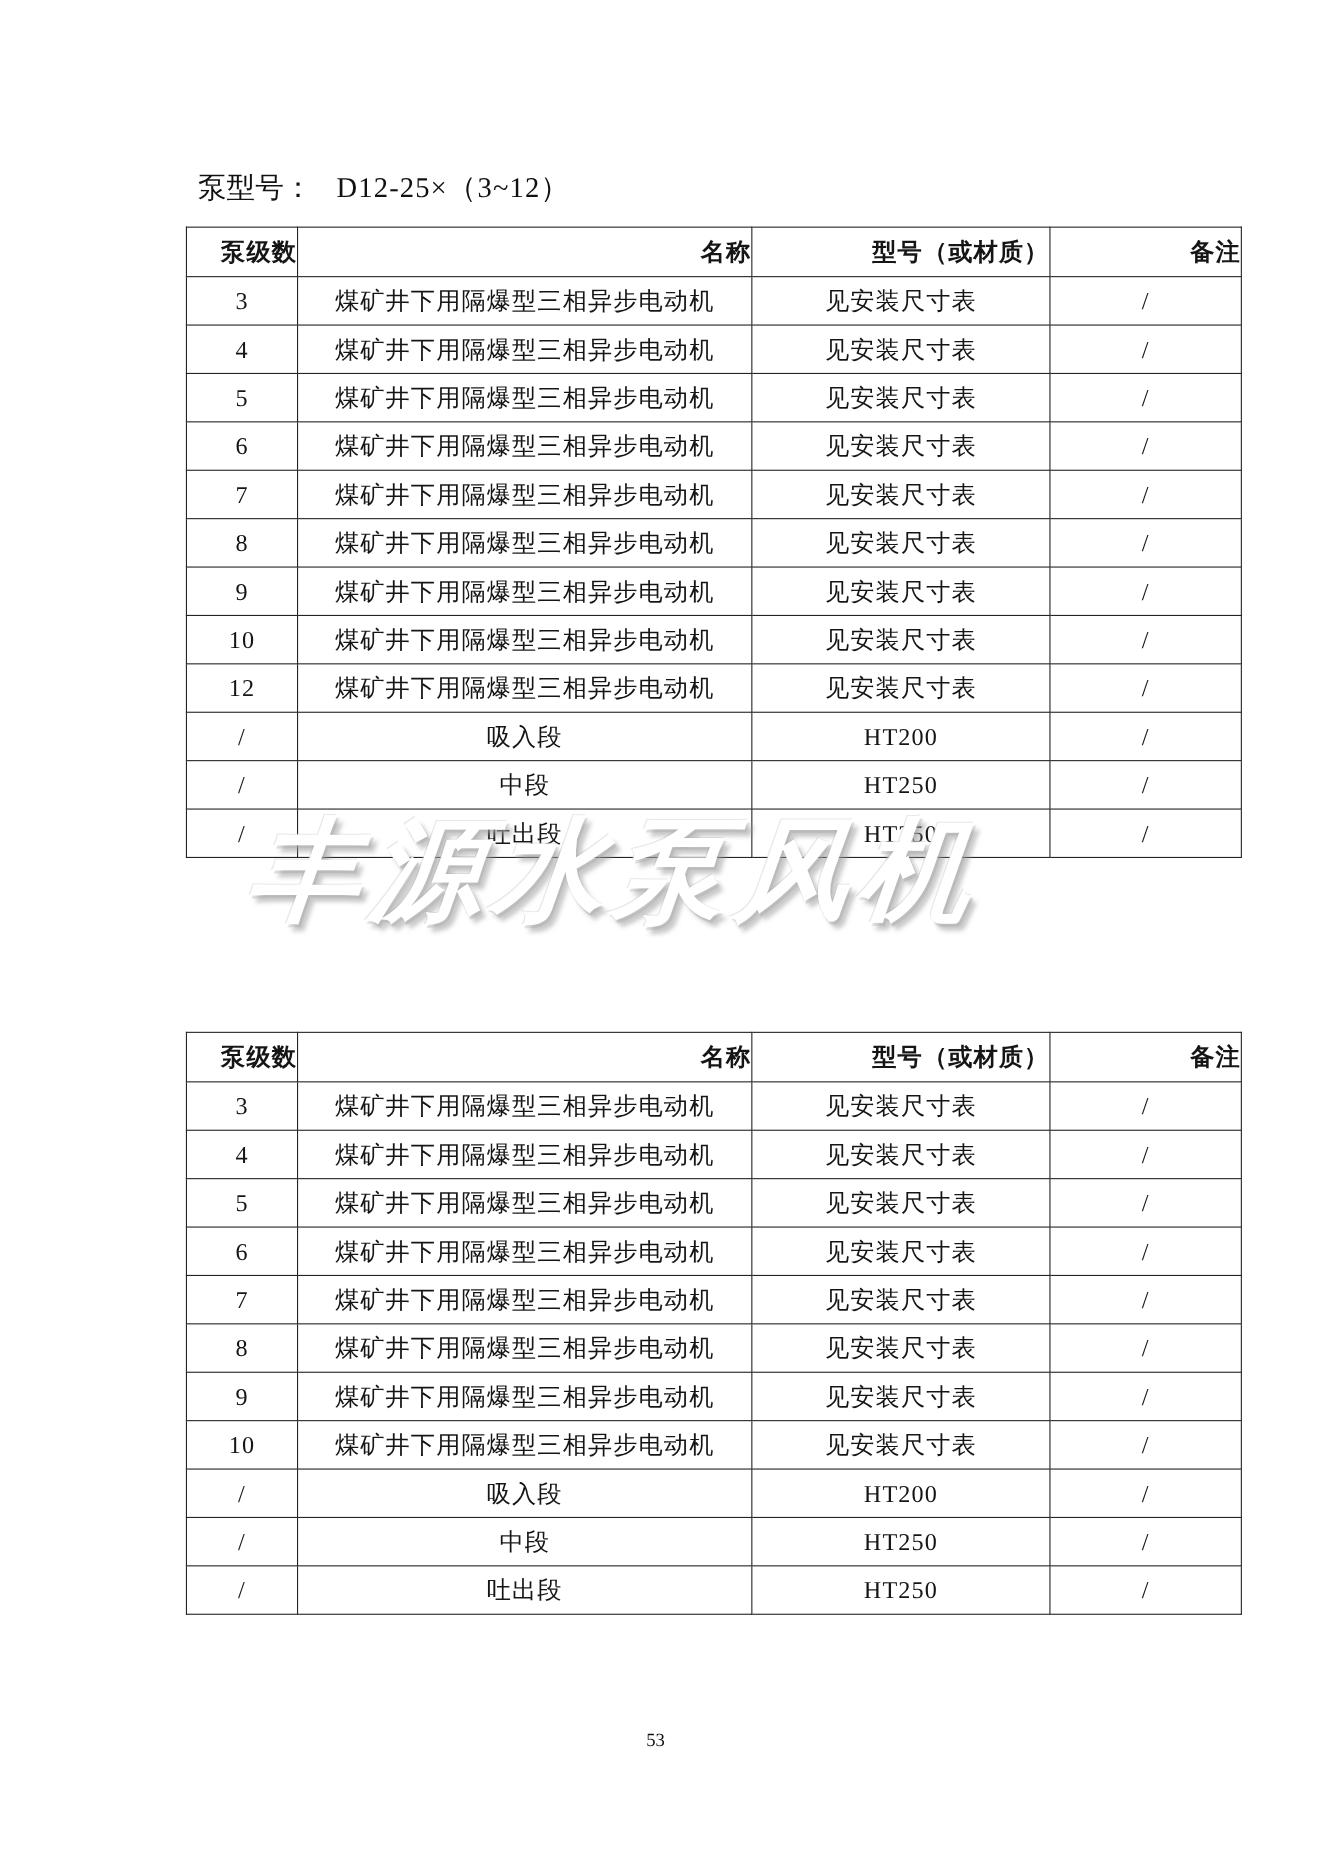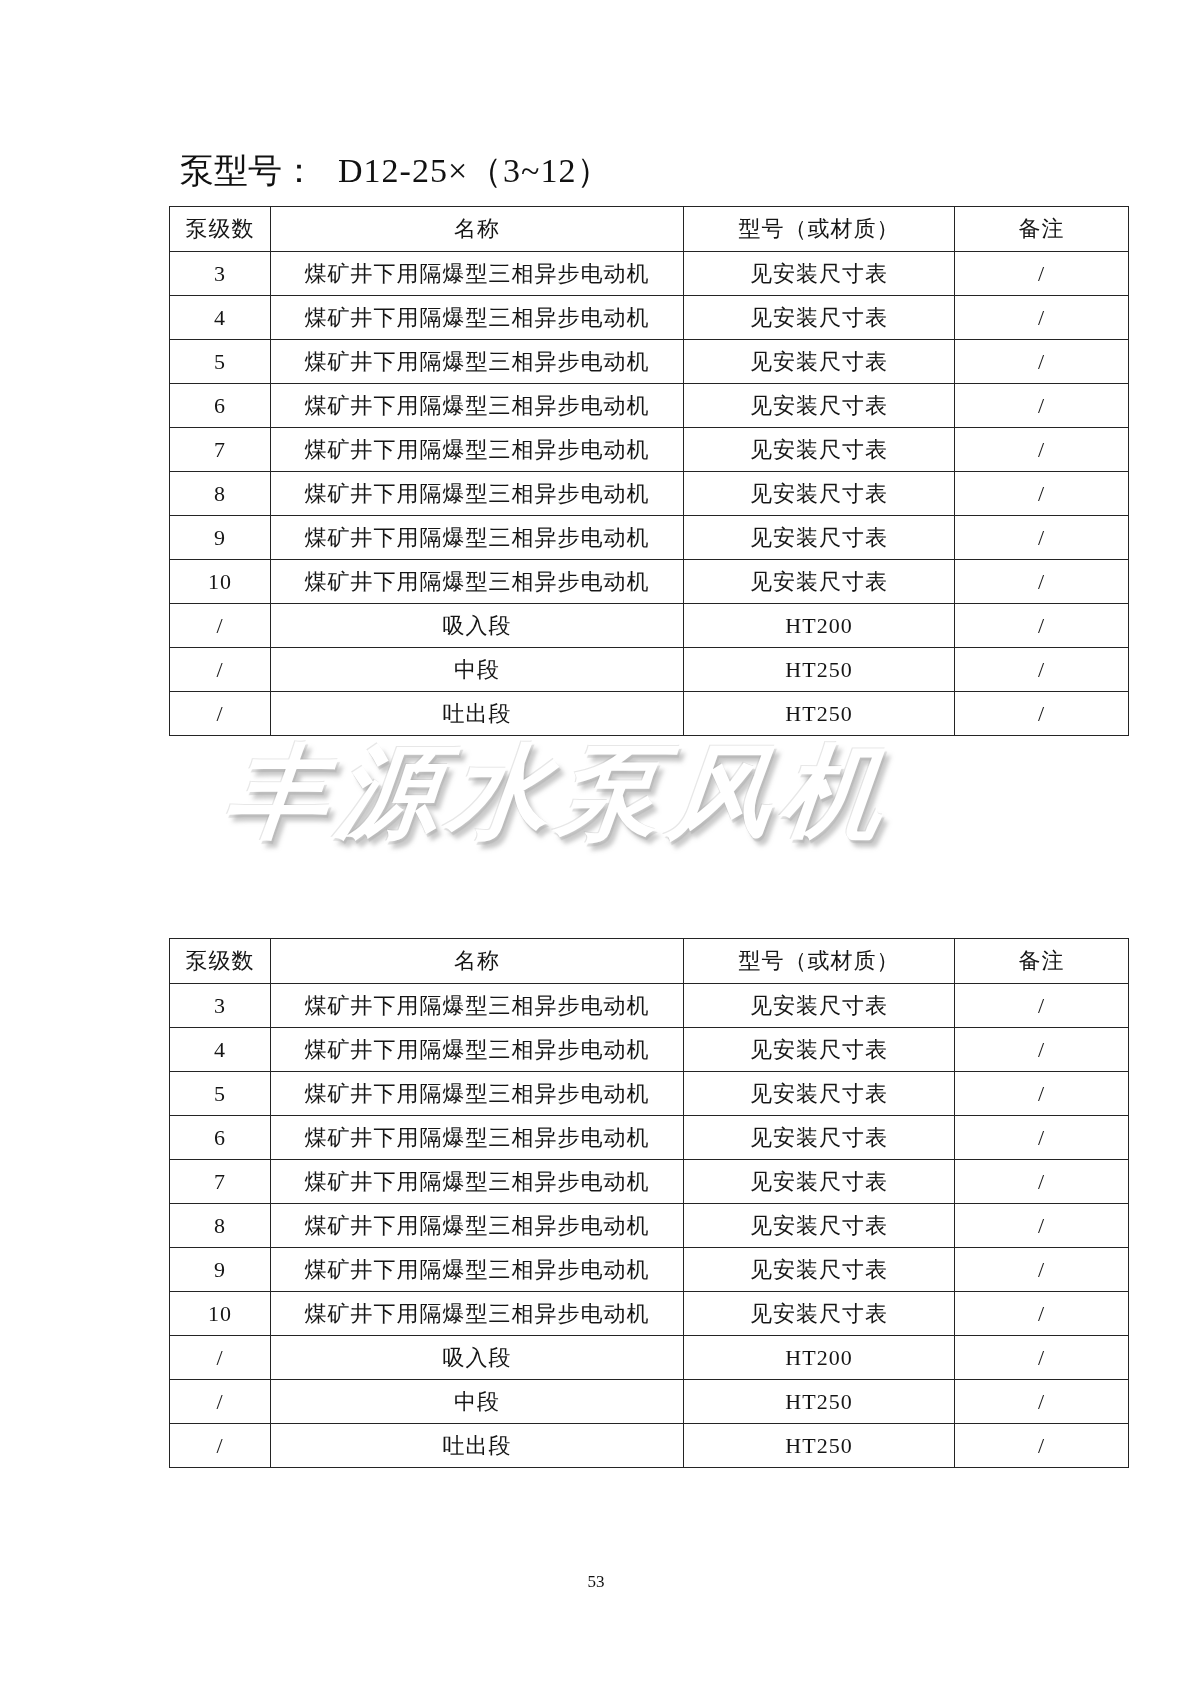--- a/index.html
+++ b/index.html
@@ -11,21 +11,21 @@
   .page {
     position: relative;
     width: 1200px;
     height: 1696px;
     background: #ffffff;
     overflow: hidden;
   }
   .section-title {
     position: absolute;
     left: 180px;
-    font-size: 34px;
+    font-size: 26px;
     line-height: 34px;
     white-space: nowrap;
     color: #111;
   }
   .section-title .model { margin-left: 22px; letter-spacing: 1px; }
   #title-1 { top: 154px; }
   #title-2 { top: 893px; }
 
   table.spec {
     position: absolute;
@@ -42,21 +42,21 @@
     text-align: center;
     vertical-align: middle;
     font-size: 22px;
     letter-spacing: 1px;
     padding: 0;
     height: 43px;
     overflow: hidden;
     white-space: nowrap;
     color: #151515;
   }
-  table.spec th { font-weight: normal; height: 44px; }
+  table.spec th { font-weight: bold; height: 44px; text-align: right; }
 
   .watermark {
     position: absolute;
     left: 226px;
     top: 734px;
     font-size: 102px;
     line-height: 118px;
     font-weight: bold;
     font-style: italic;
     letter-spacing: 9px;
@@ -147,20 +147,26 @@
           <td>见安装尺寸表</td>
           <td>/</td>
         </tr>
         <tr>
           <td>10</td>
           <td>煤矿井下用隔爆型三相异步电动机</td>
           <td>见安装尺寸表</td>
           <td>/</td>
         </tr>
         <tr>
+          <td>12</td>
+          <td>煤矿井下用隔爆型三相异步电动机</td>
+          <td>见安装尺寸表</td>
+          <td>/</td>
+        </tr>
+        <tr>
           <td>/</td>
           <td>吸入段</td>
           <td>HT200</td>
           <td>/</td>
         </tr>
         <tr>
           <td>/</td>
           <td>中段</td>
           <td>HT250</td>
           <td>/</td>

